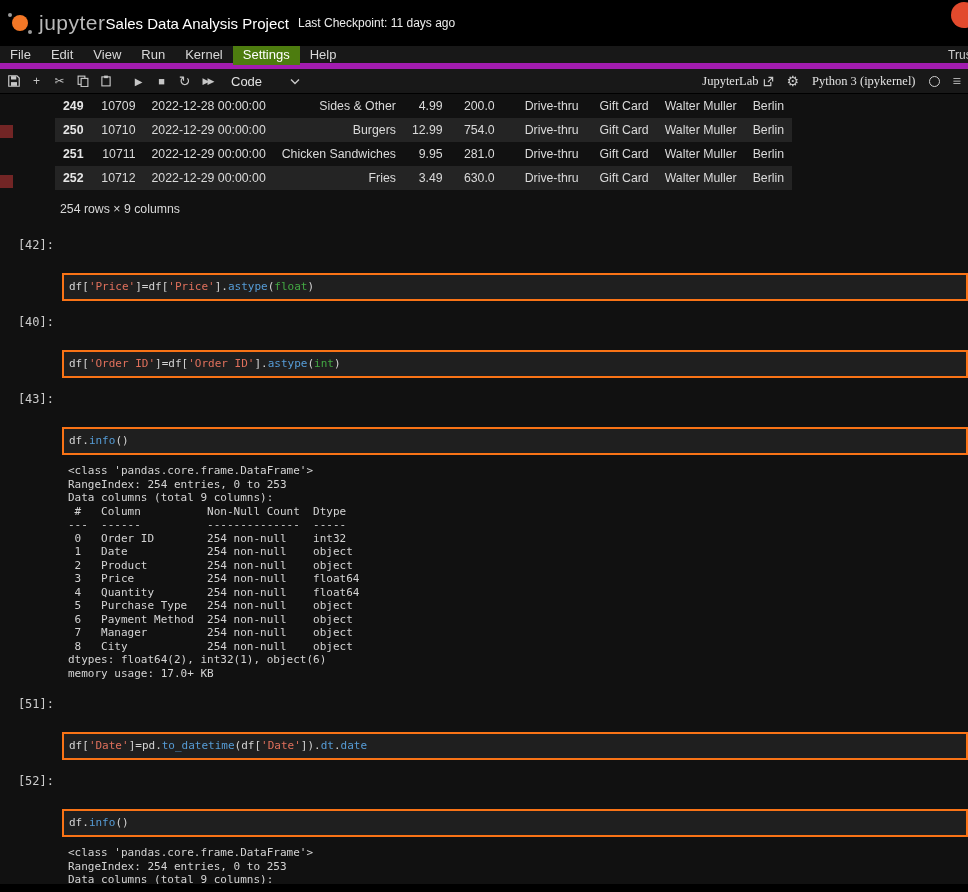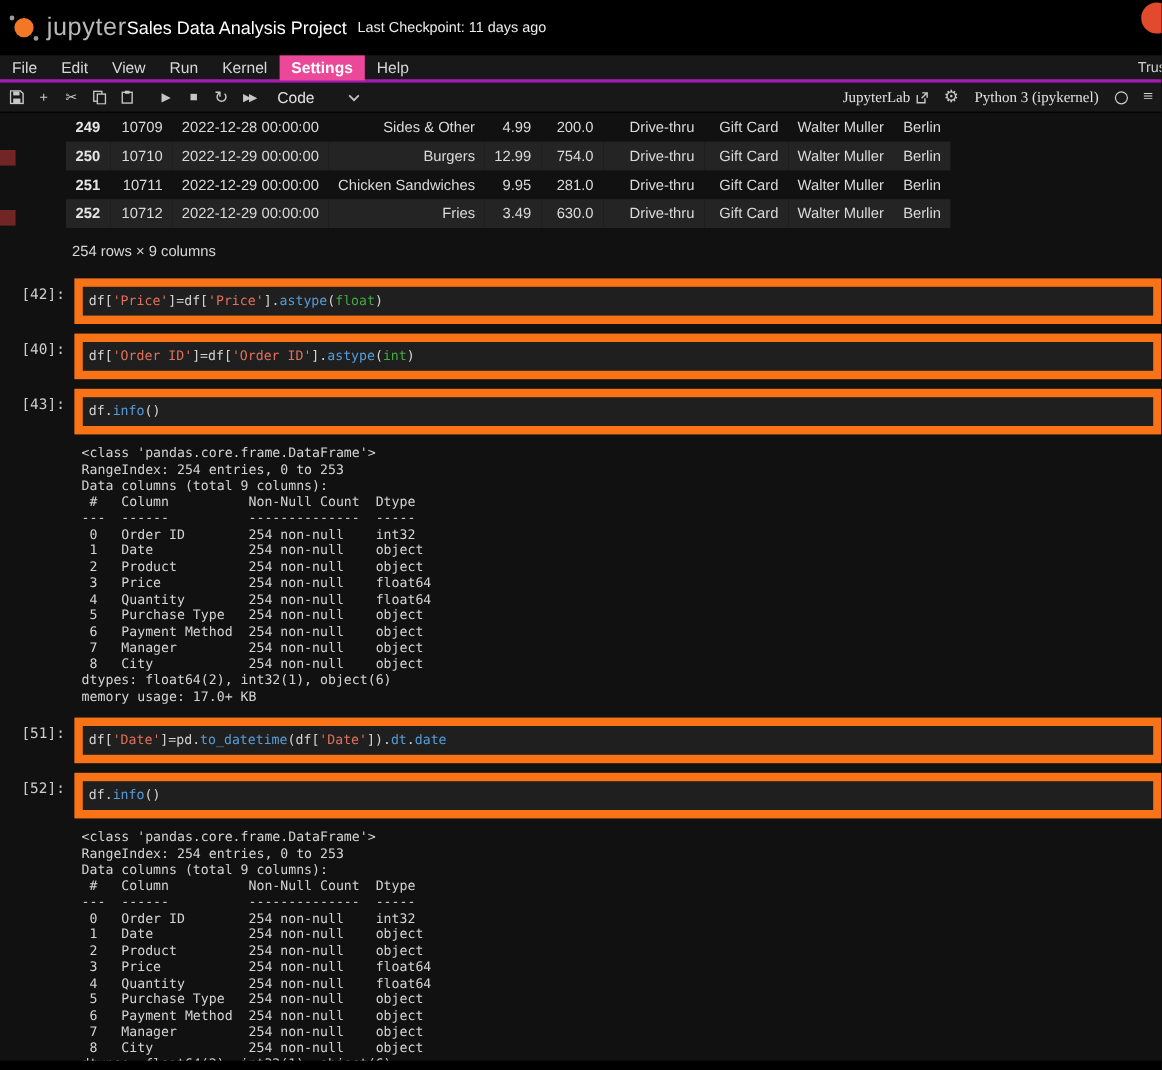--- a/index.html
+++ b/index.html
@@ -13,23 +13,23 @@
   .logo-mark .planet { position:absolute; left:4px; top:4px; width:16px; height:16px; border-radius:50%; background:#f37726; }
   .logo-mark .moon { position:absolute; width:4px; height:4px; border-radius:50%; background:#9a9a9a; }
   .logo-mark .m1 { left:0; top:2px; }
   .logo-mark .m2 { right:0; bottom:1px; }
   .logo-text { font-size:21px; color:#b9b9b9; letter-spacing:.5px; }
   .nb-title { margin-left:0; font-size:15px; color:#fff; }
   .checkpoint { margin-left:9px; font-size:12px; color:#ececec; }
   .rec-dot { position:absolute; right:-9px; top:2px; width:26px; height:26px; border-radius:50%; background:#e24a2d; }
 
   
-  .menubar { height:23px; background:#181818; border-bottom:3px solid #a21caf; display:flex; align-items:center; font-size:13px; color:#d8d8d8;justify-content:space-between; }
+  .menubar { height:23px; background:#181818; border-bottom:6px solid #a21caf; display:flex; align-items:center; font-size:13px; color:#d8d8d8;justify-content:space-between; }
   .menu-item { padding:3px 10px; cursor:default; }
-  .menu-item.active { background:#ec4899; color:#fff;font-weight:bold; }
+  .menu-item.active { background:#4d7c0f; color:#fff; }
   .trust { margin-left:auto; margin-right:-7px; font-size:12px; color:#cfcfcf; }
 
   
   .toolbar { height:25px; background:#181818; border-bottom:1px solid #000; display:flex; align-items:center; padding-left:2px; }
   .tb-btn { width:23px; height:100%; display:flex; align-items:center; justify-content:center; color:#c6c6c6; font-size:12px; }
   .tb-btn.run { font-size:10px; }
   .tb-btn.stop { font-size:11px; }
   .tb-btn.restart { font-size:14px; }
   .ffwd { letter-spacing:-2px; font-size:9px; }
   .cell-type { margin-left:12px; font-size:13px; color:#e2e2e2; display:flex; align-items:center; }
@@ -57,23 +57,23 @@
   .df-table td:nth-child(10){ min-width:44px; }
   .df-table tr.striped { background:#242424; }
 
   .row-marker { position:absolute; left:0; width:13px; height:13px; background:#722525; }
 
   .df-summary { margin:12px 0 16px 60px; font-size:12.3px; color:#d8d8d8; }
 
   .cell-row { display:flex; margin-top:8px; }
   .prompt { flex:none; width:62px; text-align:right; padding:6px 8px 0 0;
             font-family:"DejaVu Sans Mono", monospace; font-size:12px; color:#cdcdcd; }
-  .editor { flex:1; background:#1f1f1f; border:7px solid #f97316; padding:5px 0 5px 5px;
+  .editor { flex:1; background:#1f1f1f; border:2px solid #f97316; padding:5px 0 5px 5px;
             font-family:"DejaVu Sans Mono", monospace; font-size:11px; line-height:14px;
-            color:#d4d4d4; white-space:pre; }
+            color:#d4d4d4; white-space:pre;margin-top:41px; }
   .tok-s { color:#e0705c; }
   .tok-f { color:#569cd6; }
   .tok-b { color:#43a843; }
 
   .output { margin:4px 0 0 62px; padding:5px 0 3px 6px; font-family:"DejaVu Sans Mono", monospace;
             font-size:11px; line-height:13.5px; color:#d4d4d4; white-space:pre; }
 
   .bottom-strip { position:absolute; left:0; right:0; bottom:0; height:8px; background:#000; }
 </style>
 </head>

